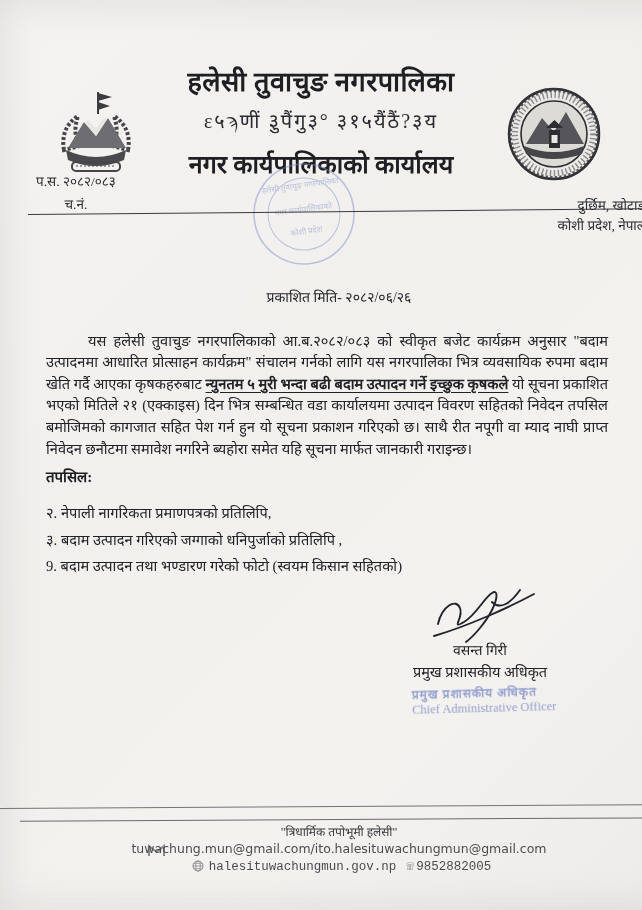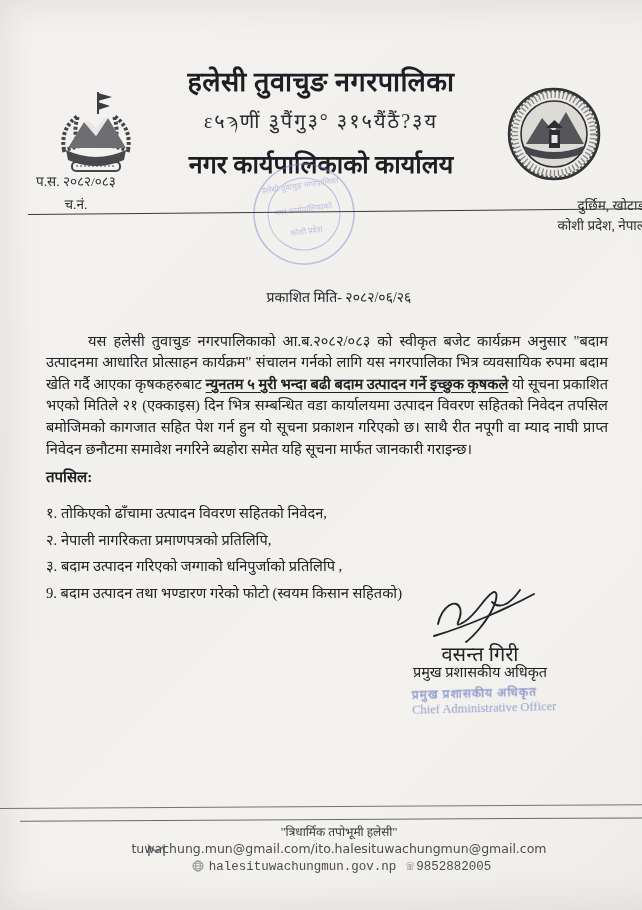--- a/index.html
+++ b/index.html
@@ -27,21 +27,21 @@
   .subject{display:inline-block;background:#c6c5c1;padding:3px 10px 4px;font-size:16.5px;font-weight:bold;color:#17171c;}
   .pub-date{position:absolute;left:0;top:287px;width:100%;text-align:center;font-size:14px;color:#26262b;}
   
   .body-para{position:absolute;left:46px;top:316px;width:562px;font-size:14.6px;line-height:21.6px;
     text-align:justify;text-indent:42px;color:#212126;}
   .ul-span{text-decoration:underline;text-underline-offset:3px;font-weight:bold;}
   .tapasil{position:absolute;left:46px;top:466px;font-size:15px;font-weight:bold;text-underline-offset:3px;color:#1d1d22;}
   .list{position:absolute;left:46px;top:500px;font-size:14.6px;line-height:26.5px;color:#212126;list-style:none;margin:0;padding:0;}
   
   .sig-svg{position:absolute;left:408px;top:586px;}
-  .sig-name{position:absolute;left:400px;top:640px;width:160px;text-align:center;font-size:20px;color:#1e1e23;}
+  .sig-name{position:absolute;left:400px;top:640px;width:160px;text-align:center;font-size:14px;color:#1e1e23;}
   .sig-title{position:absolute;left:380px;top:661px;width:200px;text-align:center;font-size:14.5px;color:#1e1e23;}
   .officer-stamp{position:absolute;left:412px;top:686px;transform:rotate(-1.5deg);color:#6d7cc0;opacity:.7;filter:blur(.4px);line-height:15px;}
   .officer-stamp .np{font-size:12px;font-weight:bold;letter-spacing:1px;}
   .officer-stamp .en{font-size:12.5px;font-family:"Liberation Serif",serif;}
   
   .foot-rule-outer{position:absolute;left:0;right:0;top:806px;border-top:1.4px solid #55555a;transform:rotate(-.35deg);opacity:.8;}
   .foot-rule-inner{position:absolute;left:20px;right:24px;top:819px;border-top:1px solid #6a6a6e;transform:rotate(-.3deg);}
   .motto{position:absolute;left:0;top:823px;width:100%;text-align:center;font-size:12px;color:#3a3a3f;}
   .contact1{position:absolute;left:0;top:841px;width:100%;text-align:center;font-size:12.5px;color:#4c4c50;font-family:"DejaVu Sans",sans-serif;}
   .contact2{position:absolute;left:0;top:858px;width:100%;text-align:center;font-size:12.5px;color:#4c4c50;font-family:Liberation Mono, monospace;}
@@ -111,21 +111,20 @@
   </div>
 
   <div class="hdr-rule"></div>
 
   <div class="pub-date">प्रकाशित मिति- २०८२/०६/२६</div>
 
   <p class="body-para"><span>यस हलेसी तुवाचुङ नगरपालिकाको आ.ब.२०८२/०८३ को स्वीकृत बजेट कार्यक्रम अनुसार "बदाम उत्पादनमा आधारित प्रोत्साहन कार्यक्रम" संचालन गर्नको लागि यस नगरपालिका भित्र व्यवसायिक रुपमा बदाम खेति गर्दै आएका कृषकहरुबाट </span><span class="ul-span">न्युनतम ५ मुरी भन्दा बढी बदाम उत्पादन गर्ने इच्छुक कृषकले</span><span> यो सूचना प्रकाशित भएको मितिले २१ (एक्काइस) दिन भित्र सम्बन्धित वडा कार्यालयमा उत्पादन विवरण सहितको निवेदन तपसिल बमोजिमको कागजात सहित पेश गर्न हुन यो सूचना प्रकाशन गरिएको छ। साथै रीत नपूगी वा म्याद नाघी प्राप्त निवेदन छनौटमा समावेश नगरिने ब्यहोरा समेत यहि सूचना मार्फत जानकारी गराइन्छ।</span></p>
 
   <div class="tapasil">तपसिल:</div>
   <ul class="list">
-    <li>१. तोकिएको ढाँचामा उत्पादन विवरण सहितको निवेदन,</li>
     <li>२. नेपाली नागरिकता प्रमाणपत्रको प्रतिलिपि,</li>
     <li>३. बदाम उत्पादन गरिएको जग्गाको धनिपुर्जाको प्रतिलिपि ,</li>
     <li>9. बदाम उत्पादन तथा भण्डारण गरेको फोटो (स्वयम किसान सहितको)</li>
   </ul>
 
   <div class="sig-svg">
     <svg width="150" height="62" viewBox="0 0 150 62">
       <g fill="none" stroke="#23232c" stroke-width="1.9" stroke-linecap="round">
         <path d="M30 38 C34 20 48 12 52 22 C56 32 42 44 56 36 C68 29 76 12 84 7 C90 3 90 12 84 24 C78 36 66 50 58 56"></path>
         <path d="M84 16 C92 24 102 18 112 4"></path>

